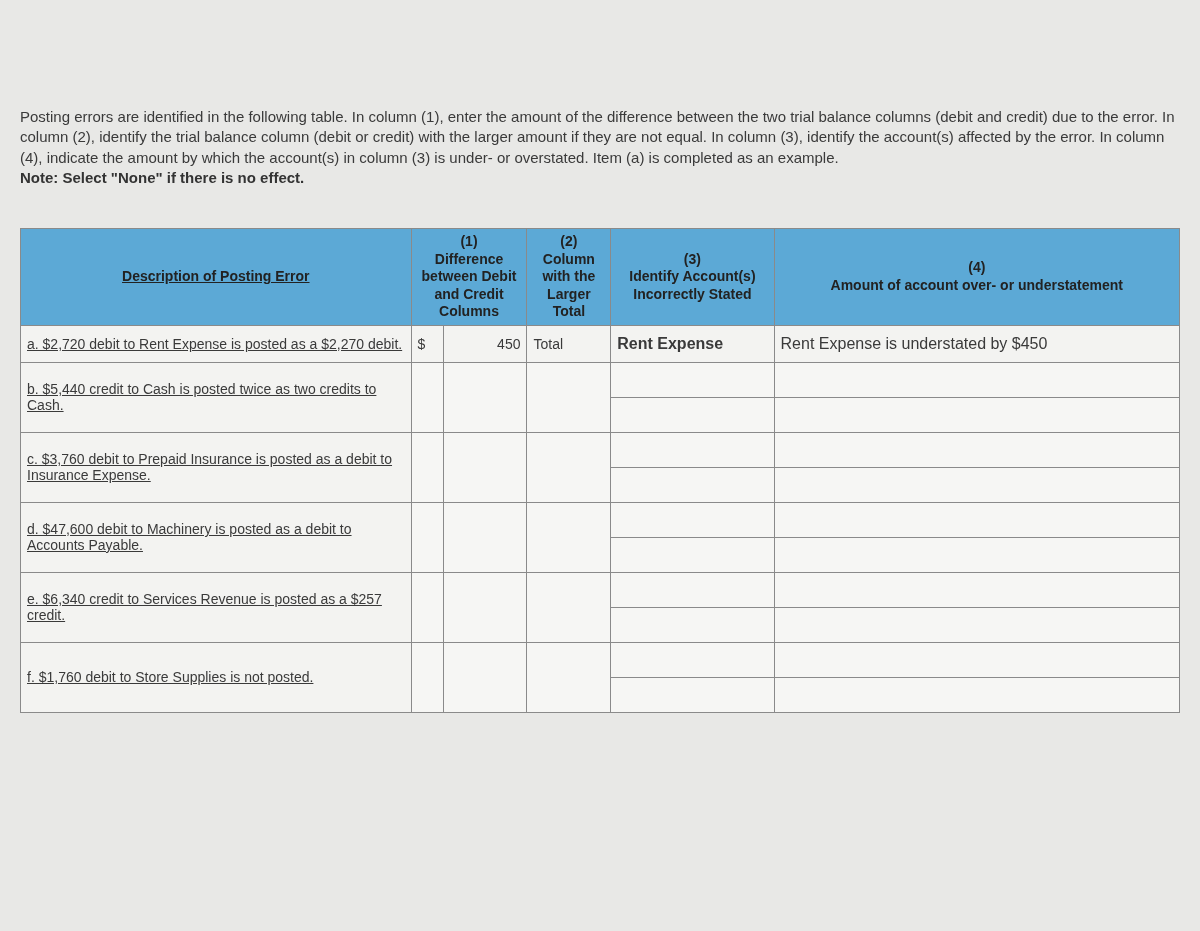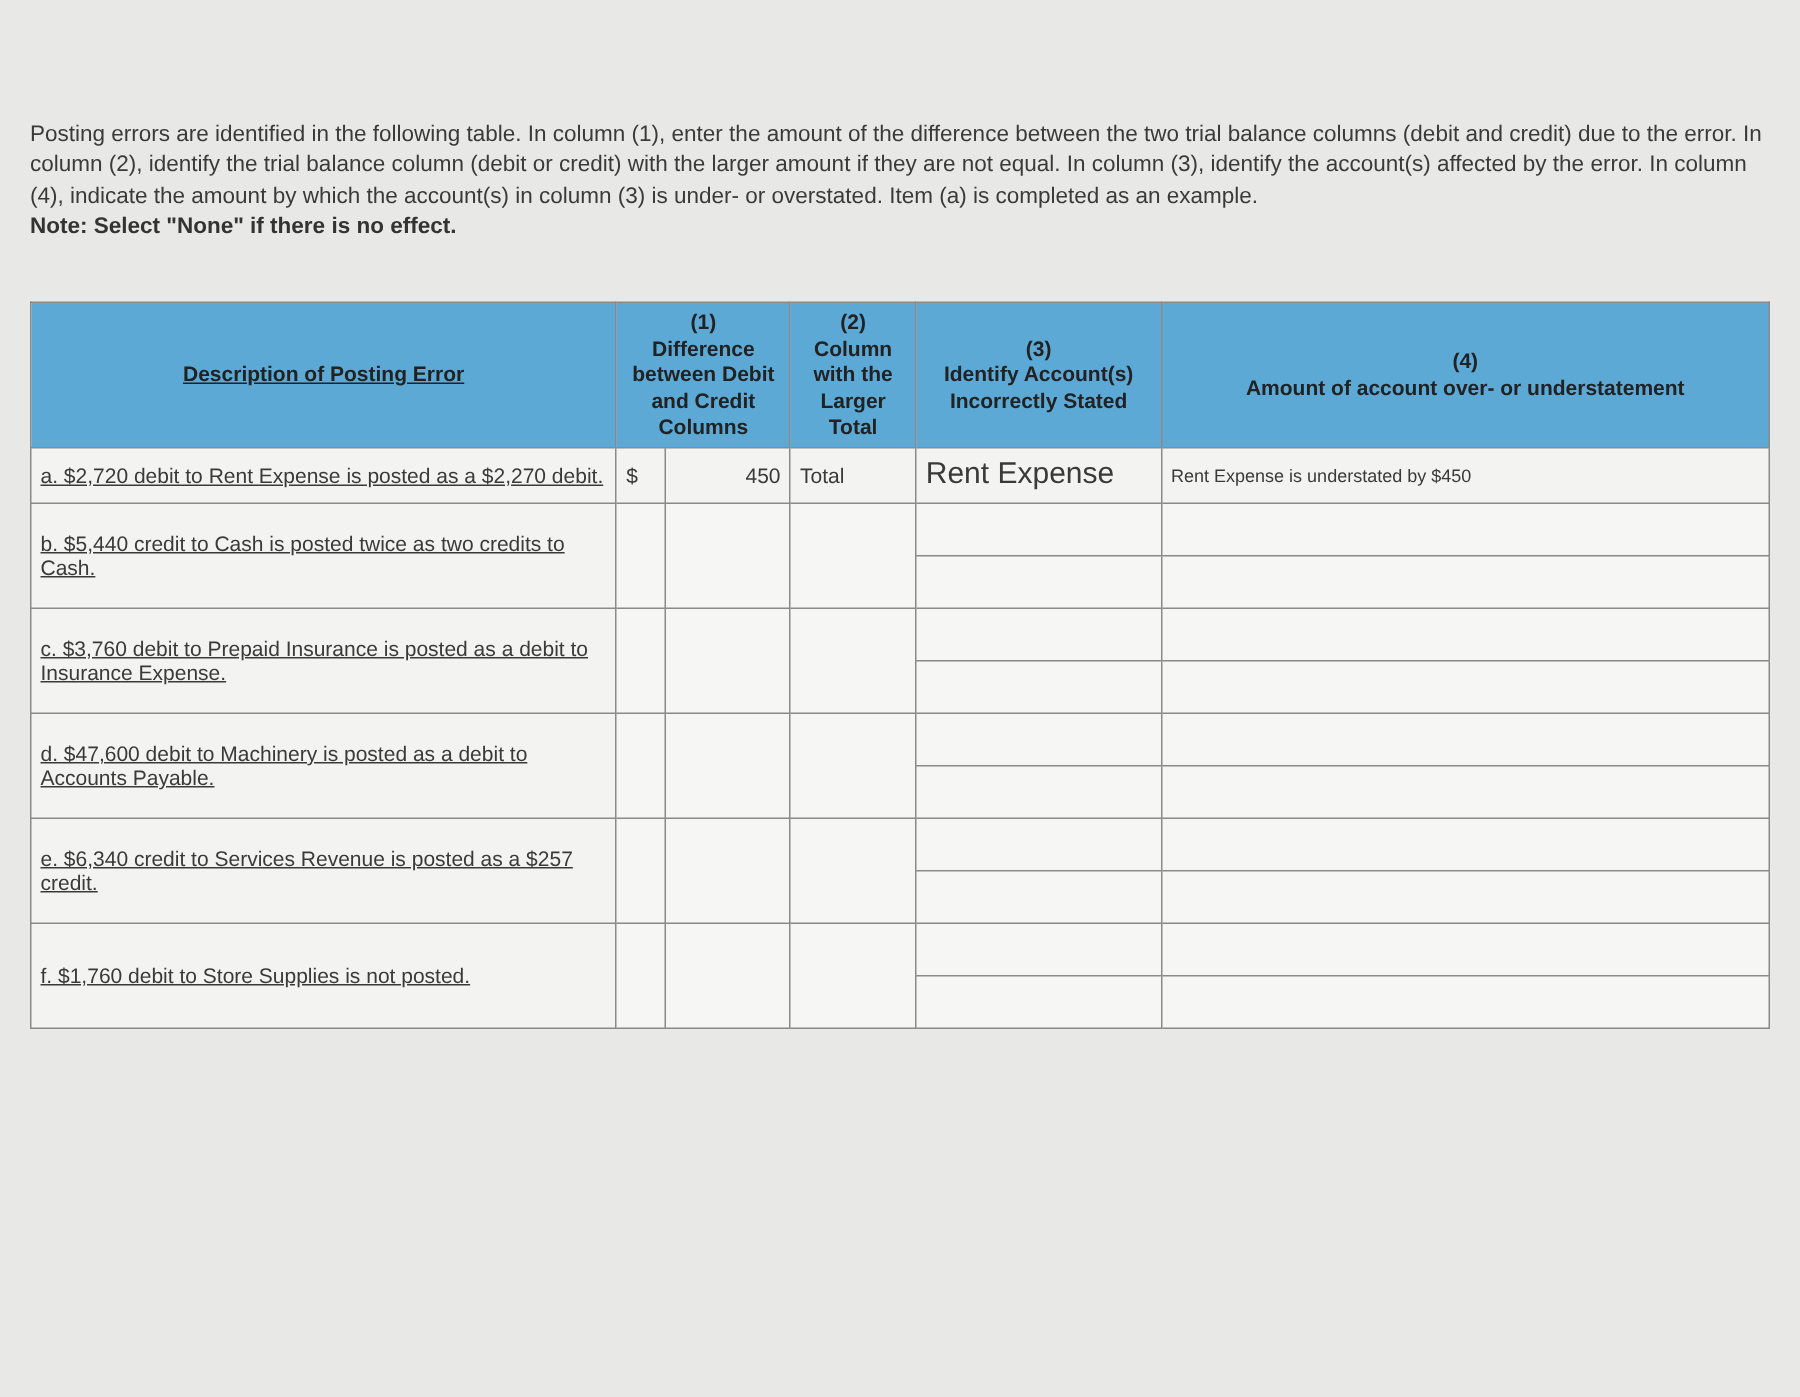--- a/index.html
+++ b/index.html
@@ -6,21 +6,21 @@
     margin: 0;
     padding: 0;
     width: 1200px;
     height: 931px;
     background: #e8e8e6;
     font-family: Arial, Helvetica, sans-serif;
     color: #3a3a3a;
     font-size: 15px;
   }
   .page {
-    padding: 80px 20px 20px 20px;
+    padding: 107px 20px 20px 20px;
     box-sizing: border-box;
   }
   .instructions {
     margin-bottom: 40px;
     line-height: 1.35;
   }
   .instructions .note {
     font-weight: bold;
     color: #333;
   }
@@ -61,26 +61,27 @@
     font-size: 14px;
   }
   .col2 {
     width: 72px;
     text-align: left;
     font-size: 14px;
   }
   .col3 {
     width: 155px;
     text-align: left;
-    font-size: 20px;
+    font-size: 16px;
+    font-weight: bold;
   }
   .col4 {
     width: 410px;
     text-align: left;
-    font-size: 12px;
+    font-size: 16px;
   }
   .row-a td {
     height: 28px;
   }
   .multi td.sub {
     height: 26px;
   }
   .empty-input {
     background: #f6f6f4;
   }

